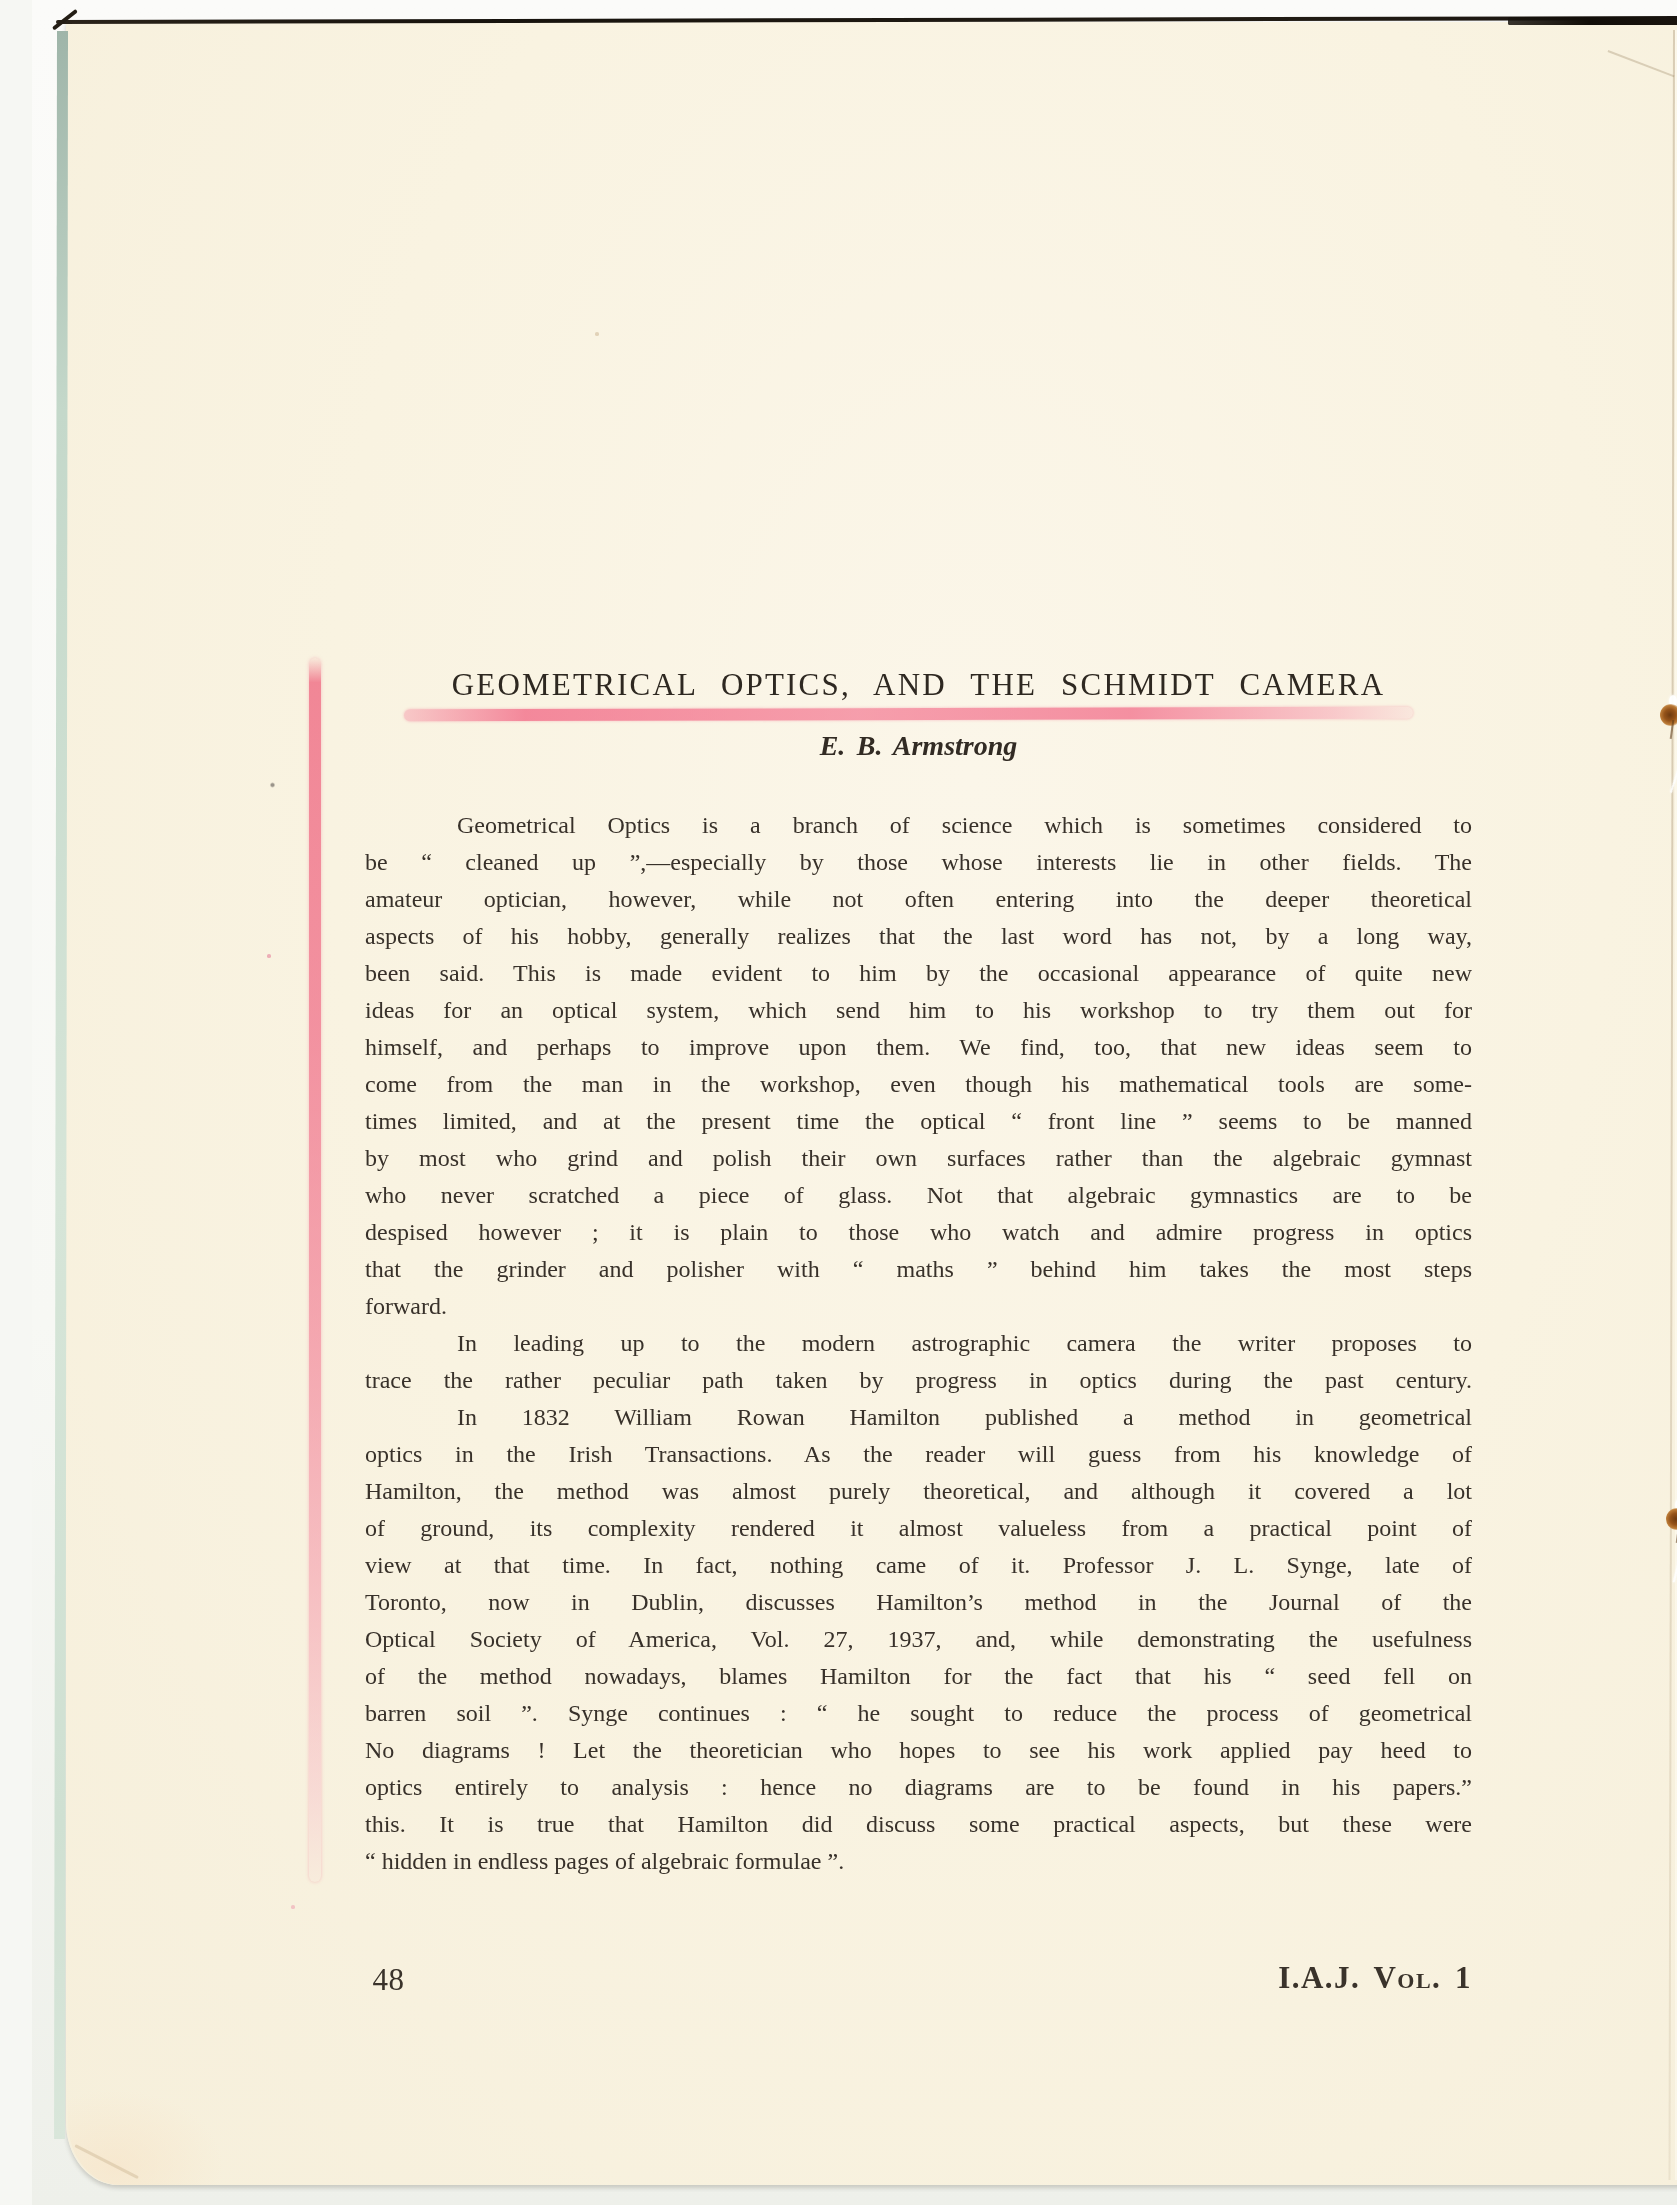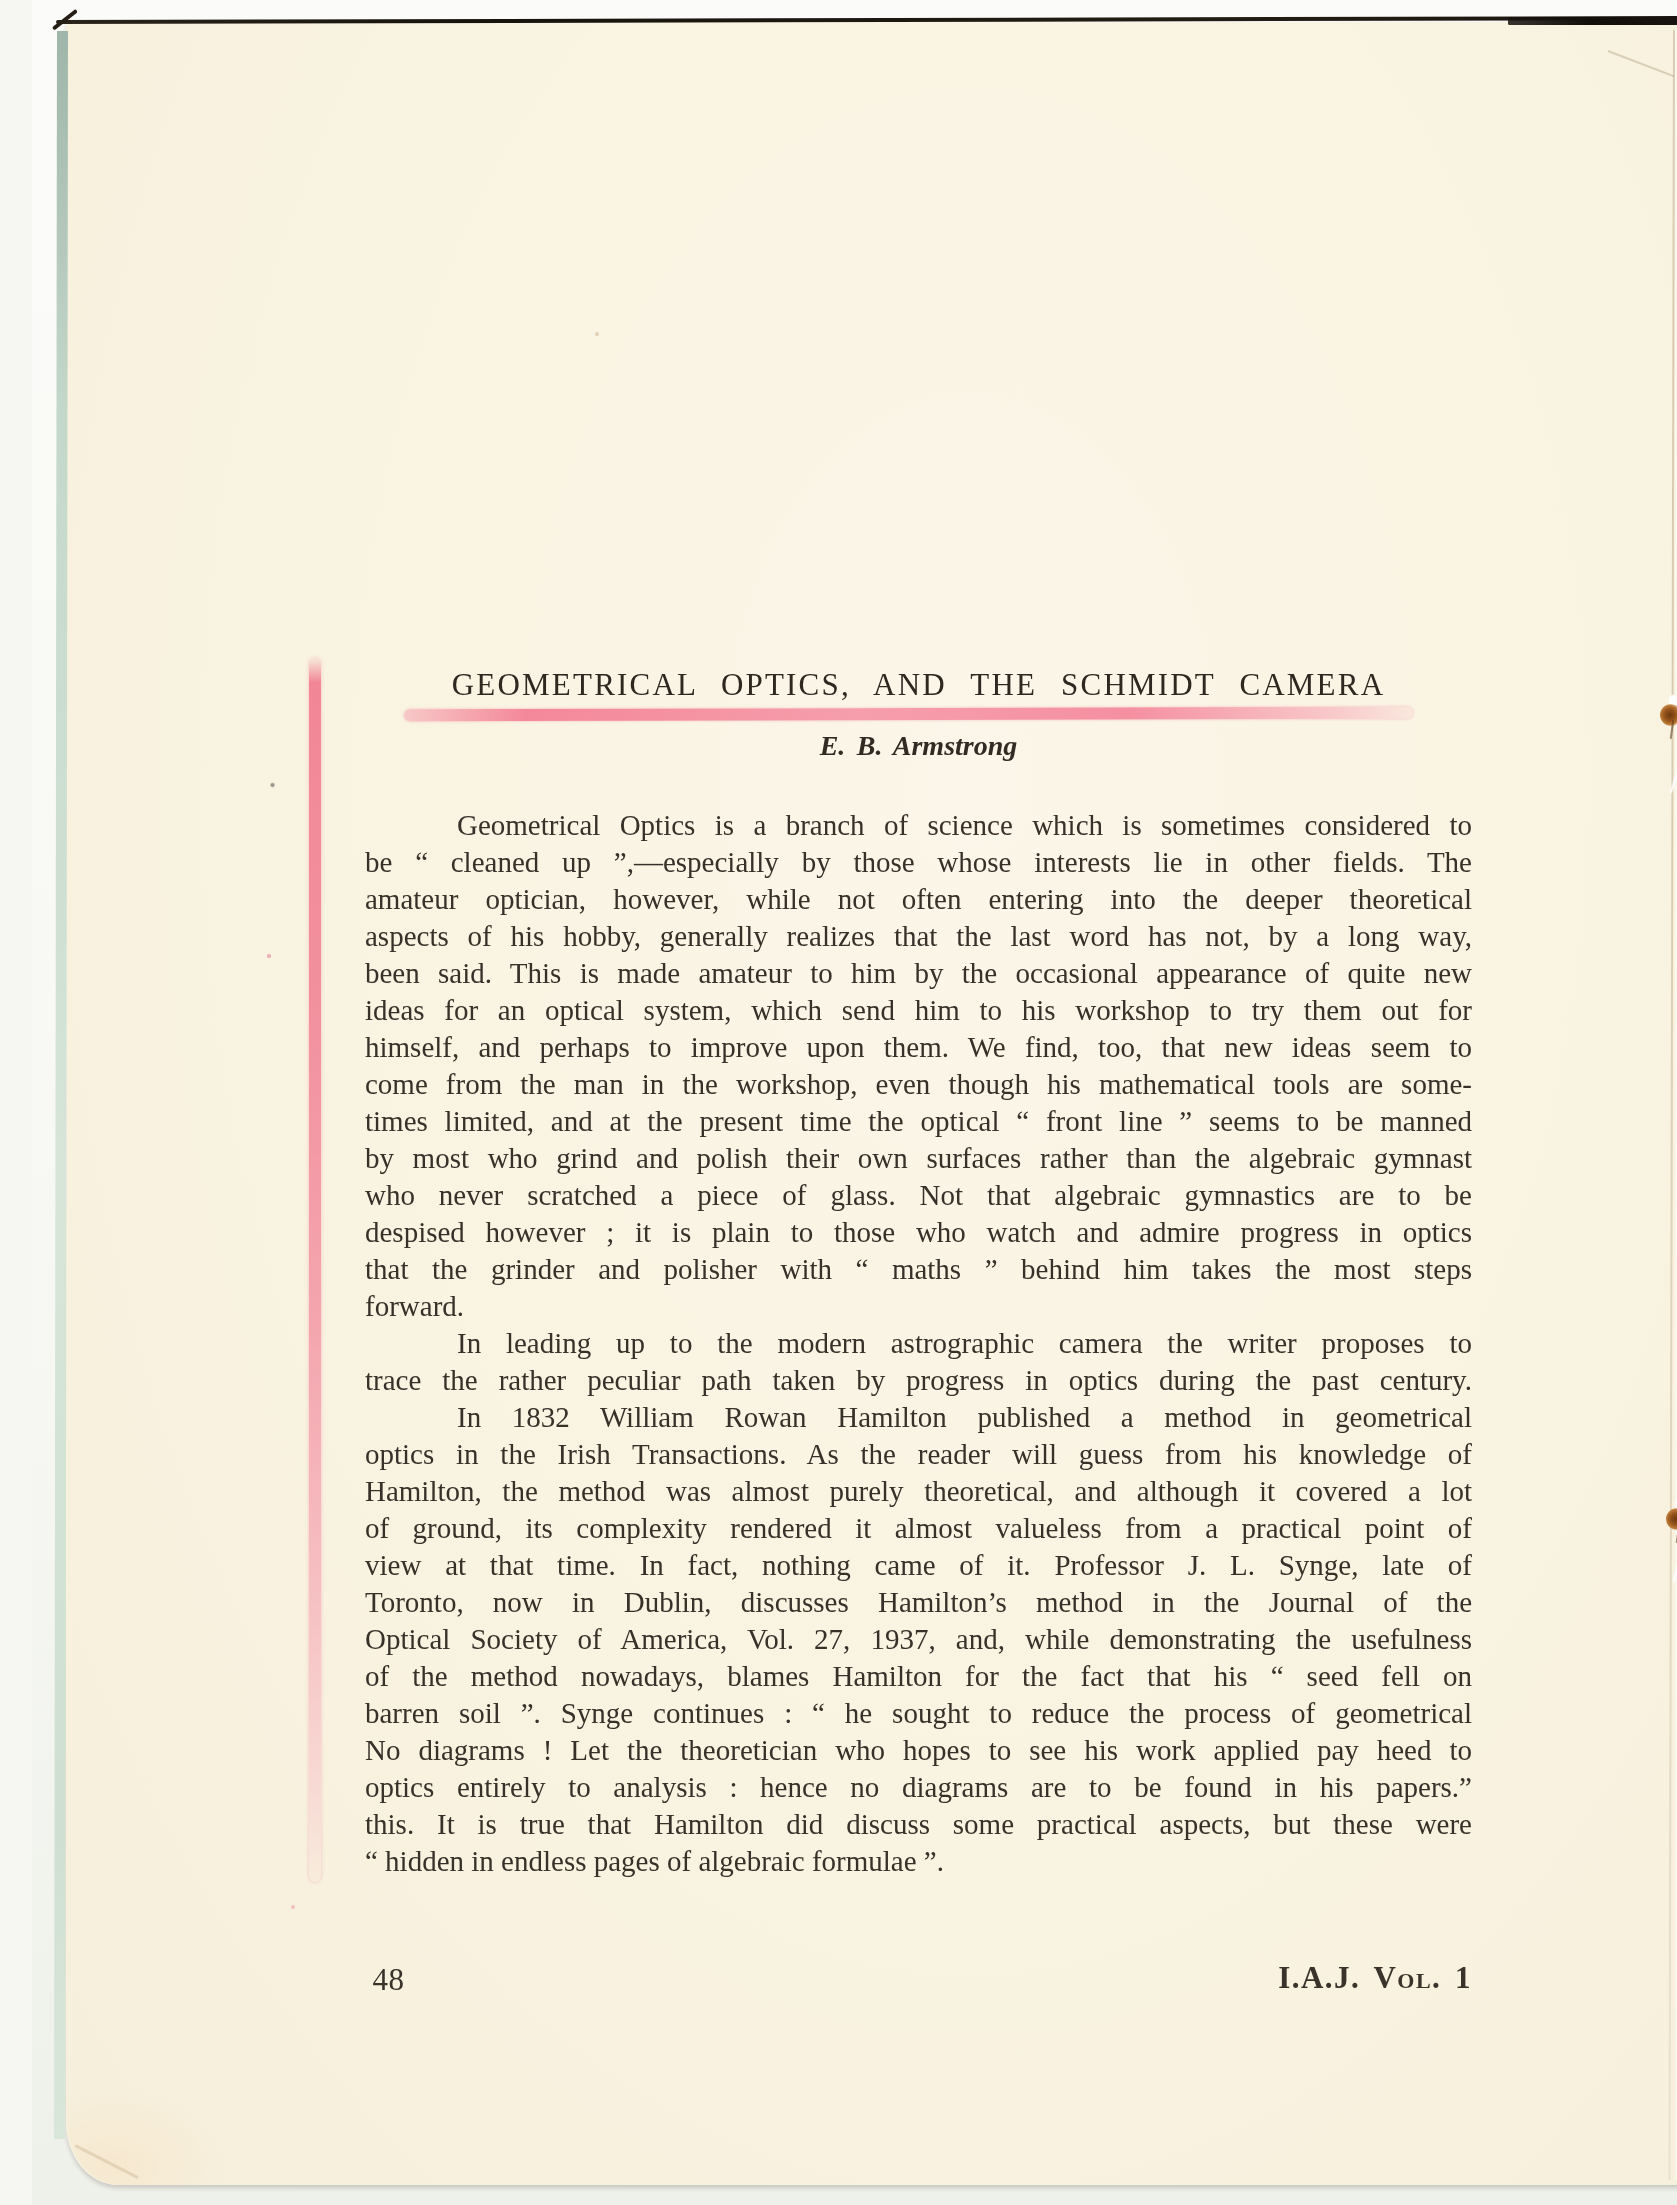--- a/index.html
+++ b/index.html
@@ -119,21 +119,21 @@
     color:#2e2821; white-space:nowrap;
   }
   .author-byline {
     position:absolute; left:0; top:730px; width:1107px;
     text-align:center; font-style:italic; font-size:28px; color:#322b24;
     word-spacing:4.4px;
     font-weight:bold;
   }
   .article-body {
     position:absolute; left:0; top:807px; width:1107px;
-    font-size:29px; line-height:37px; color:#38312a;font-family:Liberation Serif, serif;
+    font-size:24px; line-height:37px; color:#38312a;font-family:Liberation Serif, serif;
   }
   .text-line { text-align:justify; text-align-last:justify; height:37px; }
   .text-line.first { text-indent:92px; }
   .text-line.last { text-align-last:left; }
   .footer-page-number {
     position:absolute; left:7.4px; top:1962px; font-size:31px; color:#3a332b;
     letter-spacing:0.7px;
   }
   .footer-journal-ref {
     position:absolute; right:0px; top:1960px; font-size:31px; color:#3a332b;
@@ -194,21 +194,21 @@
   <div class="content">
     <div class="article-title">GEOMETRICAL  OPTICS,  AND  THE  SCHMIDT  CAMERA</div>
     <div class="author-byline">E. B. Armstrong</div>
 
     <div class="article-body">
       <div>
           <div class="text-line first">Geometrical Optics is a branch of science which is sometimes considered to</div>
           <div class="text-line">be “ cleaned up ”,—especially by those whose interests lie in other fields.  The</div>
           <div class="text-line">amateur optician, however, while not often entering into the deeper theoretical</div>
           <div class="text-line">aspects of his hobby, generally realizes that the last word has not, by a long way,</div>
-          <div class="text-line">been said.  This is made amateur to him by the occasional appearance of quite new</div>
+          <div class="text-line">been said.  This is made evident to him by the occasional appearance of quite new</div>
           <div class="text-line">ideas for an optical system, which send him to his workshop to try them out for</div>
           <div class="text-line">himself, and perhaps to improve upon them.  We find, too, that new ideas seem to</div>
           <div class="text-line">come from the man in the workshop, even though his mathematical tools are some-</div>
           <div class="text-line">times limited, and at the present time the optical “ front line ” seems to be manned</div>
           <div class="text-line">by most who grind and polish their own surfaces rather than the algebraic gymnast</div>
           <div class="text-line">who never scratched a piece of glass.  Not that algebraic gymnastics are to be</div>
           <div class="text-line">despised however ;  it is plain to those who watch and admire progress in optics</div>
           <div class="text-line">that the grinder and polisher with “ maths ” behind him takes the most steps</div>
           <div class="text-line last">forward.</div>
         </div>

